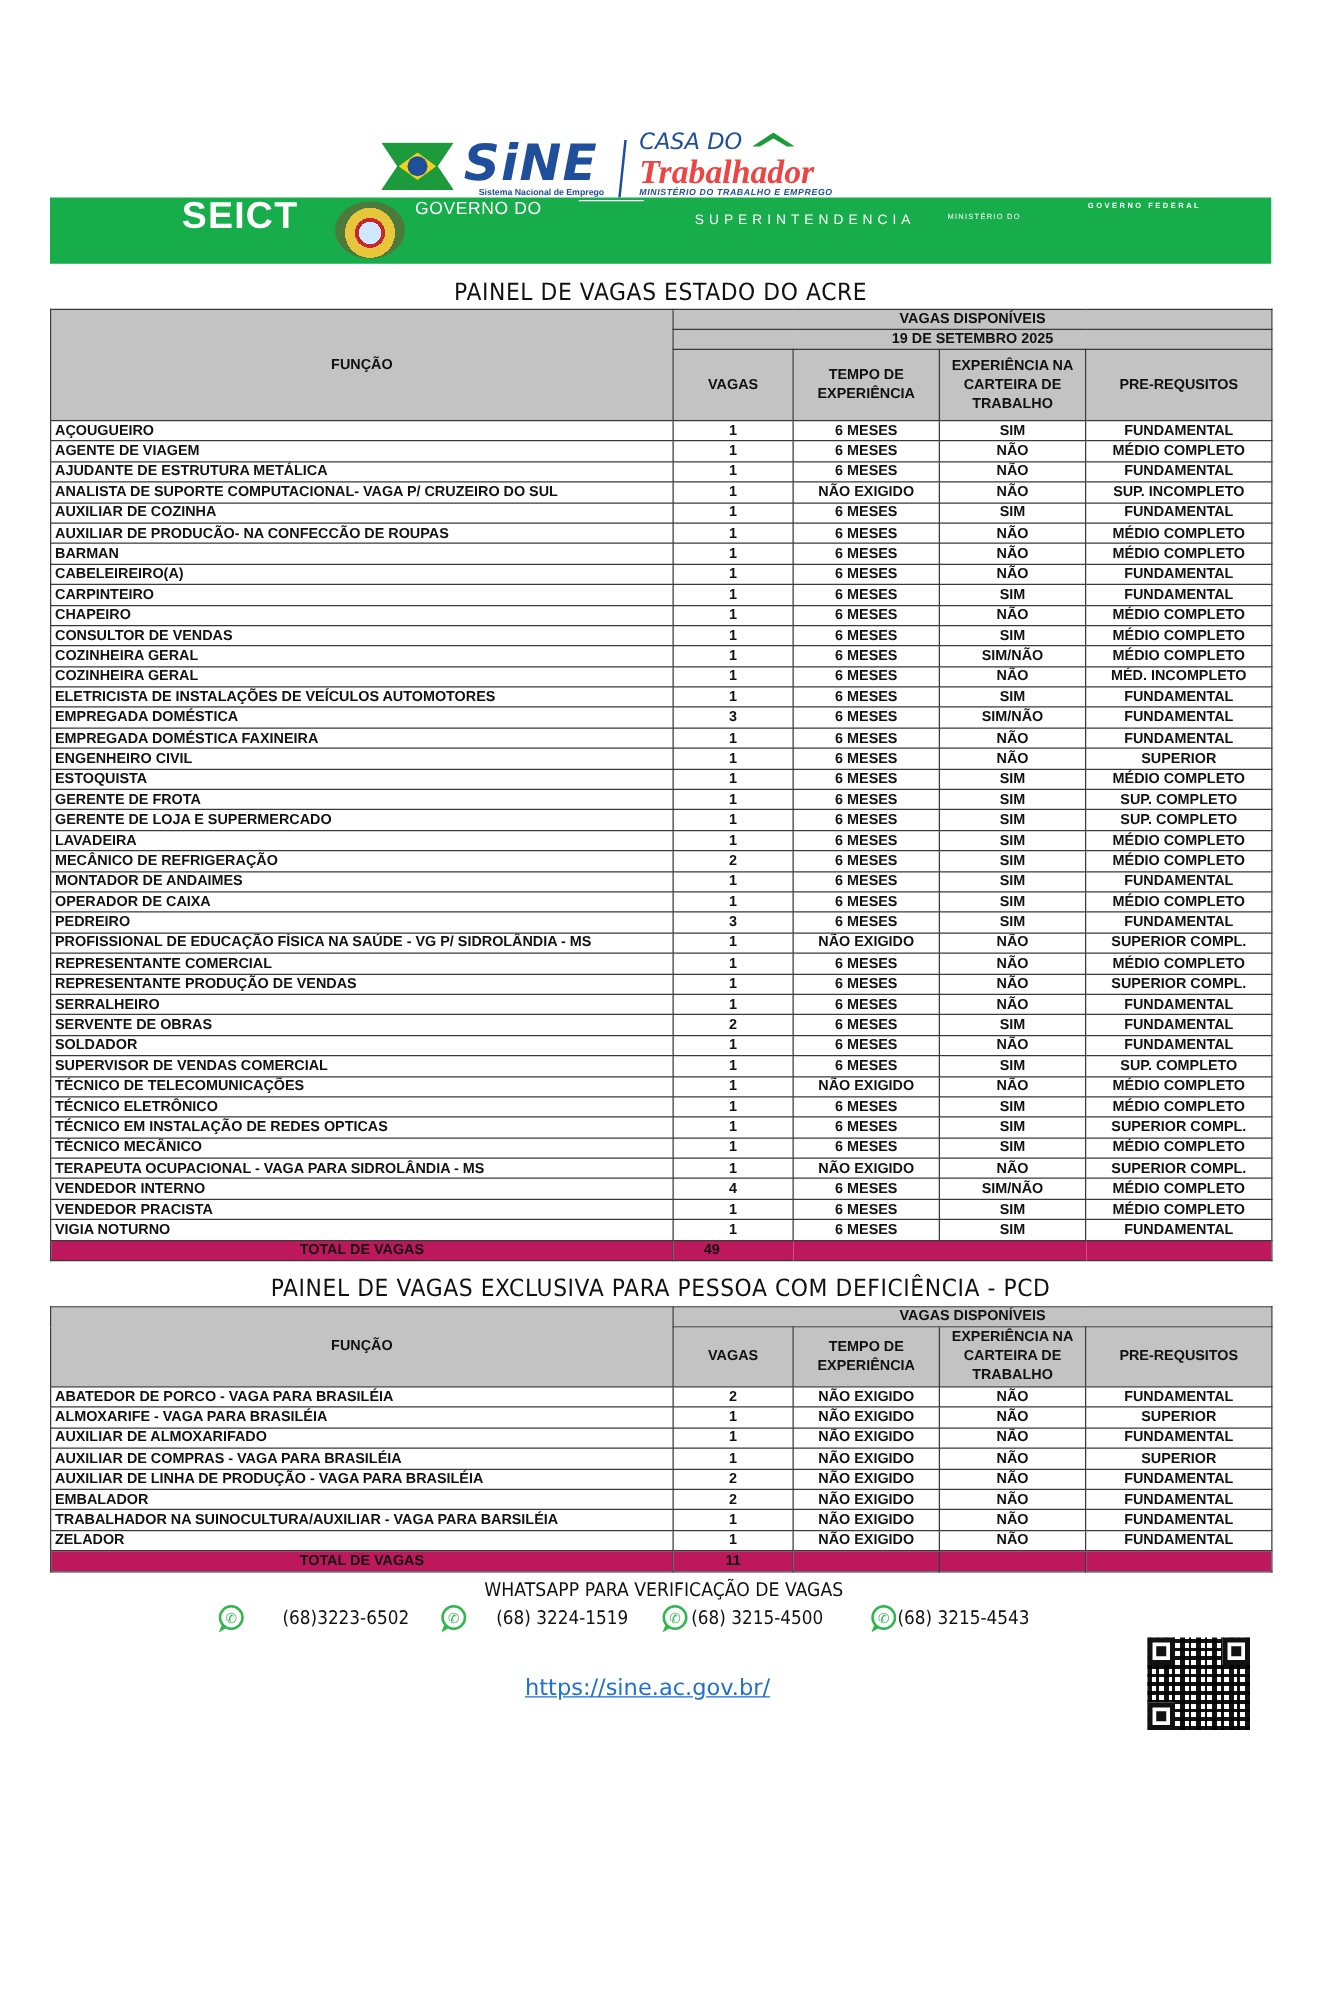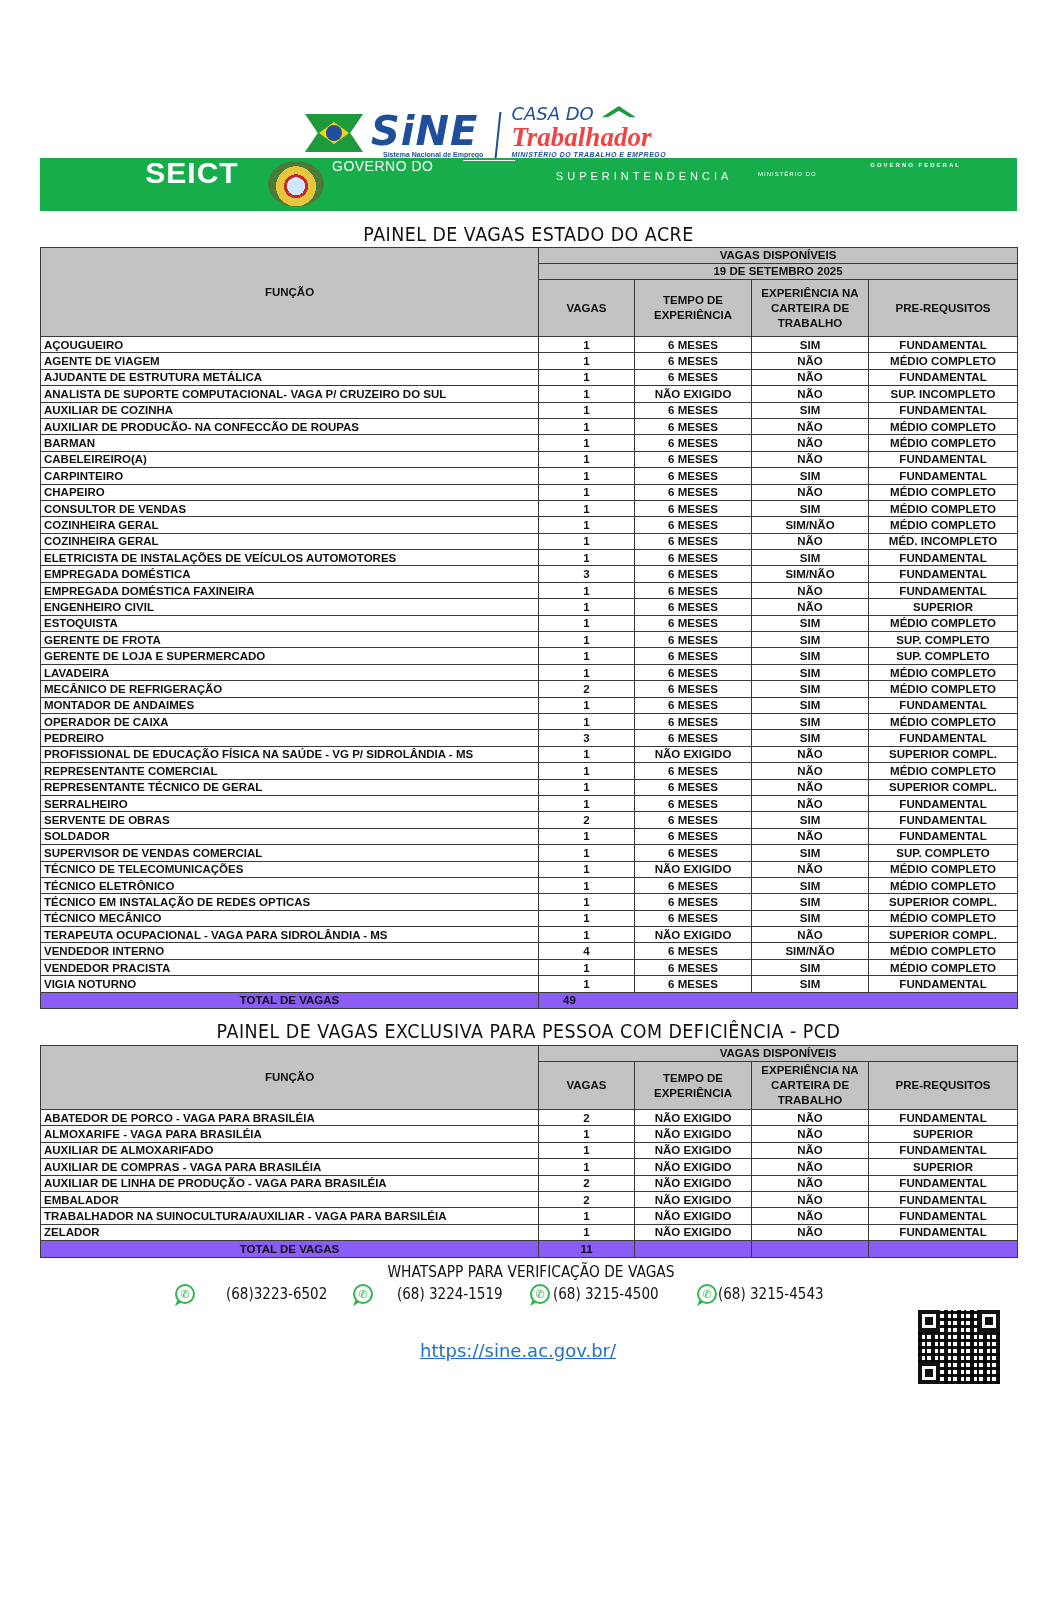--- a/index.html
+++ b/index.html
@@ -50,21 +50,21 @@
   
   .panel-title { position: absolute; left: 40px; width: 977px; text-align: center; font-family: "DejaVu Sans", sans-serif; font-size: 19px; letter-spacing: 0.5px; color: #111; transform: scaleX(0.92); }
   .t1-title { top: 223px; }
   .t2-title { top: 1020px; }
 
   table.vagas { position: absolute; left: 40px; width: 977px; border-collapse: collapse; table-layout: fixed; font-family: "Liberation Sans", sans-serif; }
   table.vagas td, table.vagas th { border: 1.5px solid #3a3a3a; font-size: 11.5px; font-weight: bold; padding: 0 3px; white-space: nowrap; overflow: hidden; }
   table.vagas th { background: #c3c3c3; text-align: center; line-height: 15px; }
   table.vagas td { height: 16.4px; line-height: 14px; }
   table.vagas td.c { text-align: center; }
-  table.vagas tr.total td { background: #8b5cf6; }
+  table.vagas tr.total td { background: #be185d; }
   .t1 { top: 247px; }
   .t2 { top: 1045px; }
   col.c-func { width: 498px; }
   col.c-vag { width: 96px; }
   col.c-tempo { width: 117px; }
   col.c-exp { width: 117px; }
   col.c-pre { width: 149px; }
 
   
   .wa-title { position: absolute; top: 1263px; left: 0; width: 1062px; text-align: center; font-family: "DejaVu Sans", sans-serif; font-size: 15px; transform: scaleX(0.92); }
@@ -345,21 +345,21 @@
         <td class="c">SUPERIOR COMPL.</td>
       </tr>
       <tr>
         <td>REPRESENTANTE COMERCIAL</td>
         <td class="c">1</td>
         <td class="c">6 MESES</td>
         <td class="c">NÃO</td>
         <td class="c">MÉDIO COMPLETO</td>
       </tr>
       <tr>
-        <td>REPRESENTANTE TÉCNICO DE GERAL</td>
+        <td>REPRESENTANTE PRODUÇÃO DE VENDAS</td>
         <td class="c">1</td>
         <td class="c">6 MESES</td>
         <td class="c">NÃO</td>
         <td class="c">SUPERIOR COMPL.</td>
       </tr>
       <tr>
         <td>SERRALHEIRO</td>
         <td class="c">1</td>
         <td class="c">6 MESES</td>
         <td class="c">NÃO</td>

